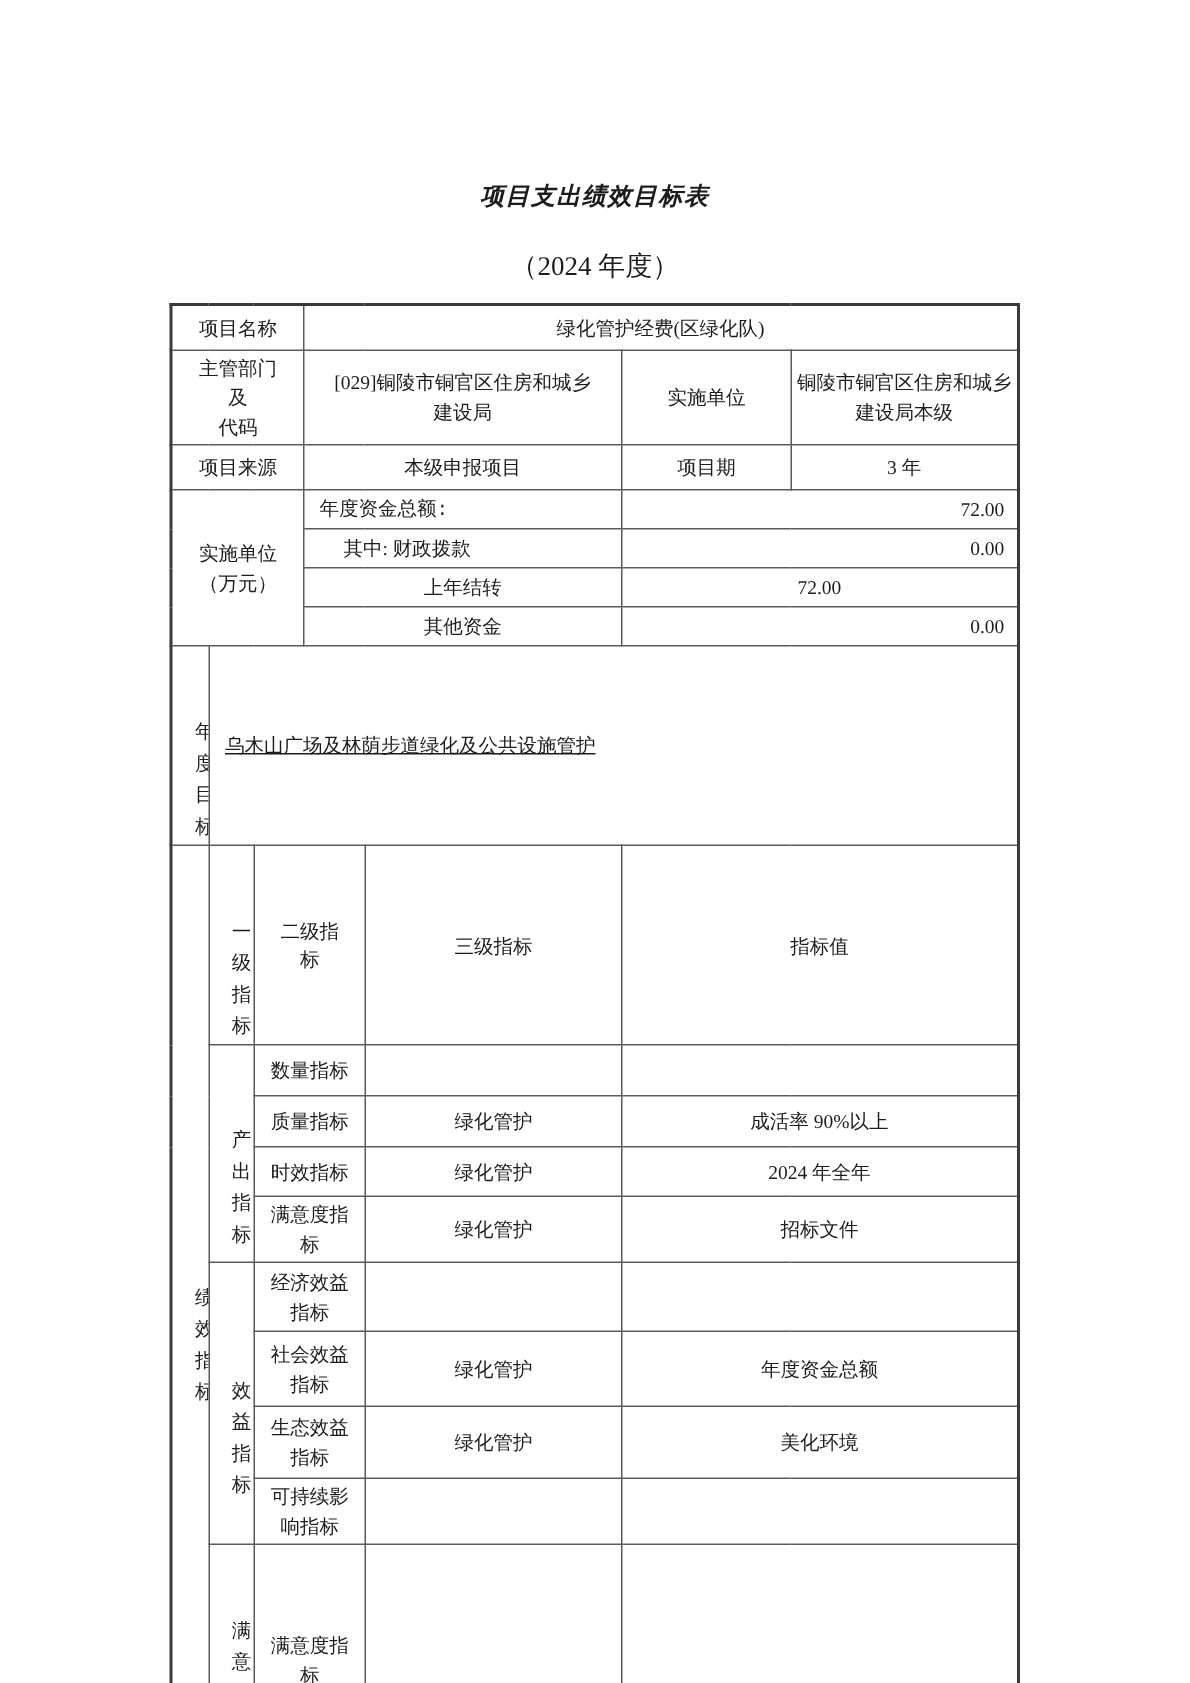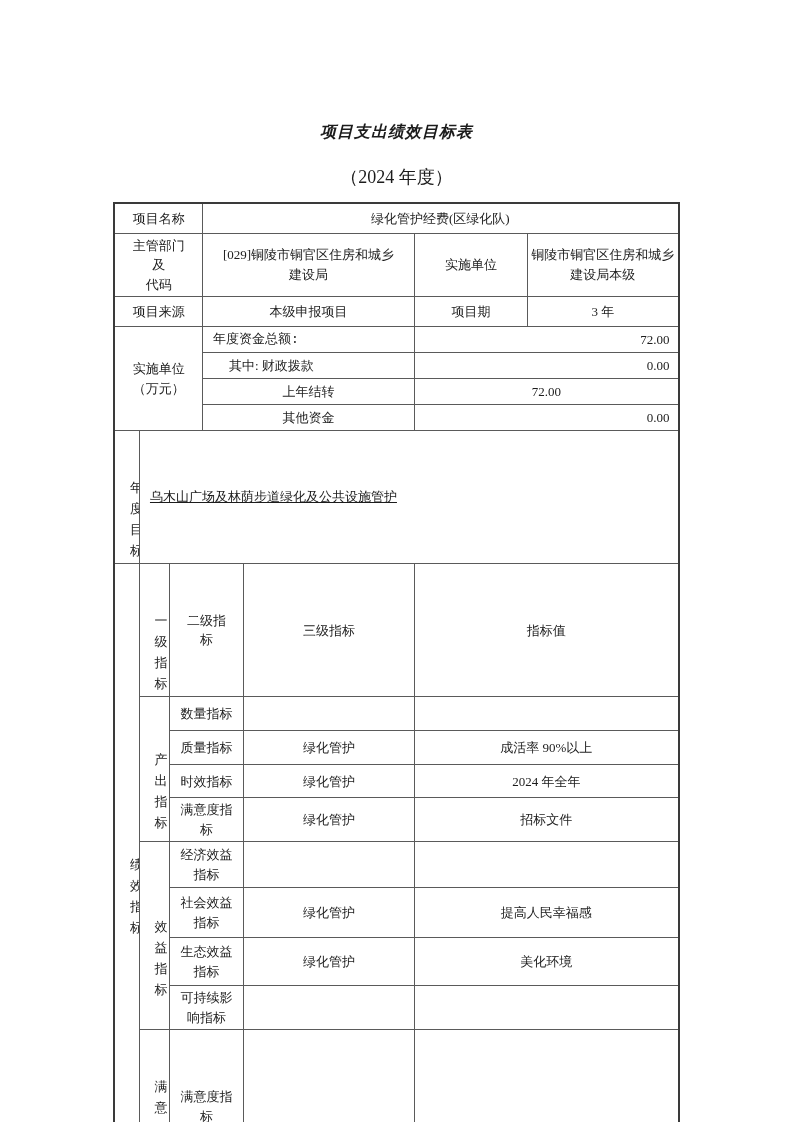--- a/index.html
+++ b/index.html
@@ -138,21 +138,21 @@
 
     <tr style="height:46px">
       <td rowspan="4"><span class="vtext">效益指标</span></td>
       <td colspan="2" class="lv2">经济效益指标</td>
       <td></td>
       <td colspan="2"></td>
     </tr>
     <tr style="height:50px">
       <td colspan="2" class="lv2">社会效益指标</td>
       <td>绿化管护</td>
-      <td colspan="2">提高人民幸福感</td>
+      <td colspan="2">年度资金总额</td>
     </tr>
     <tr style="height:48px">
       <td colspan="2" class="lv2">生态效益指标</td>
       <td>绿化管护</td>
       <td colspan="2">美化环境</td>
     </tr>
     <tr style="height:44px">
       <td colspan="2" class="lv2">可持续影响指标</td>
       <td></td>
       <td colspan="2"></td>

